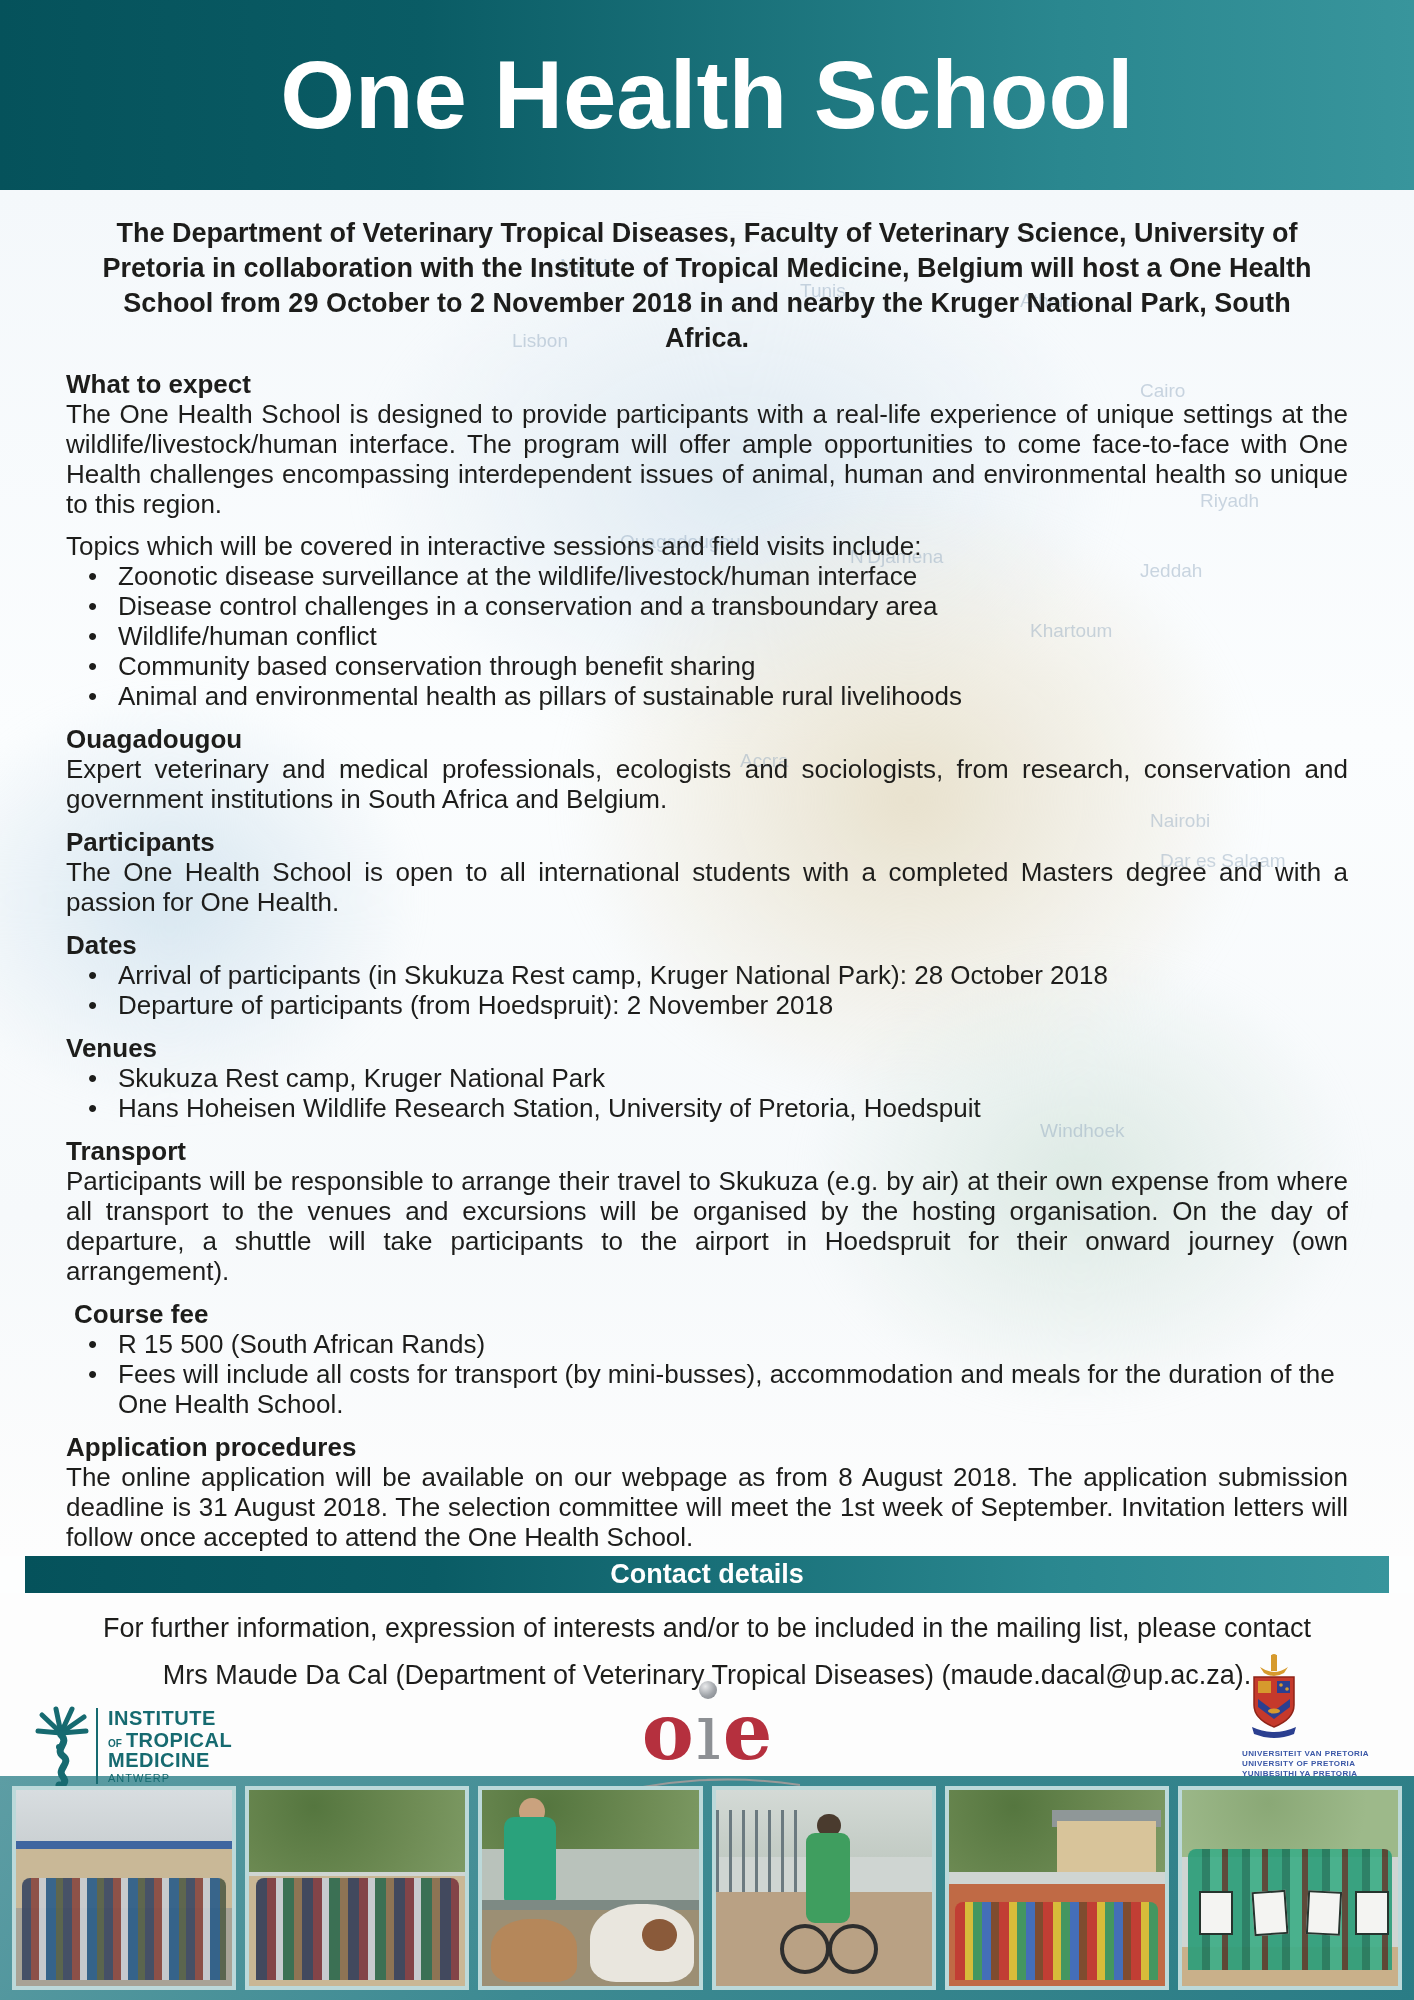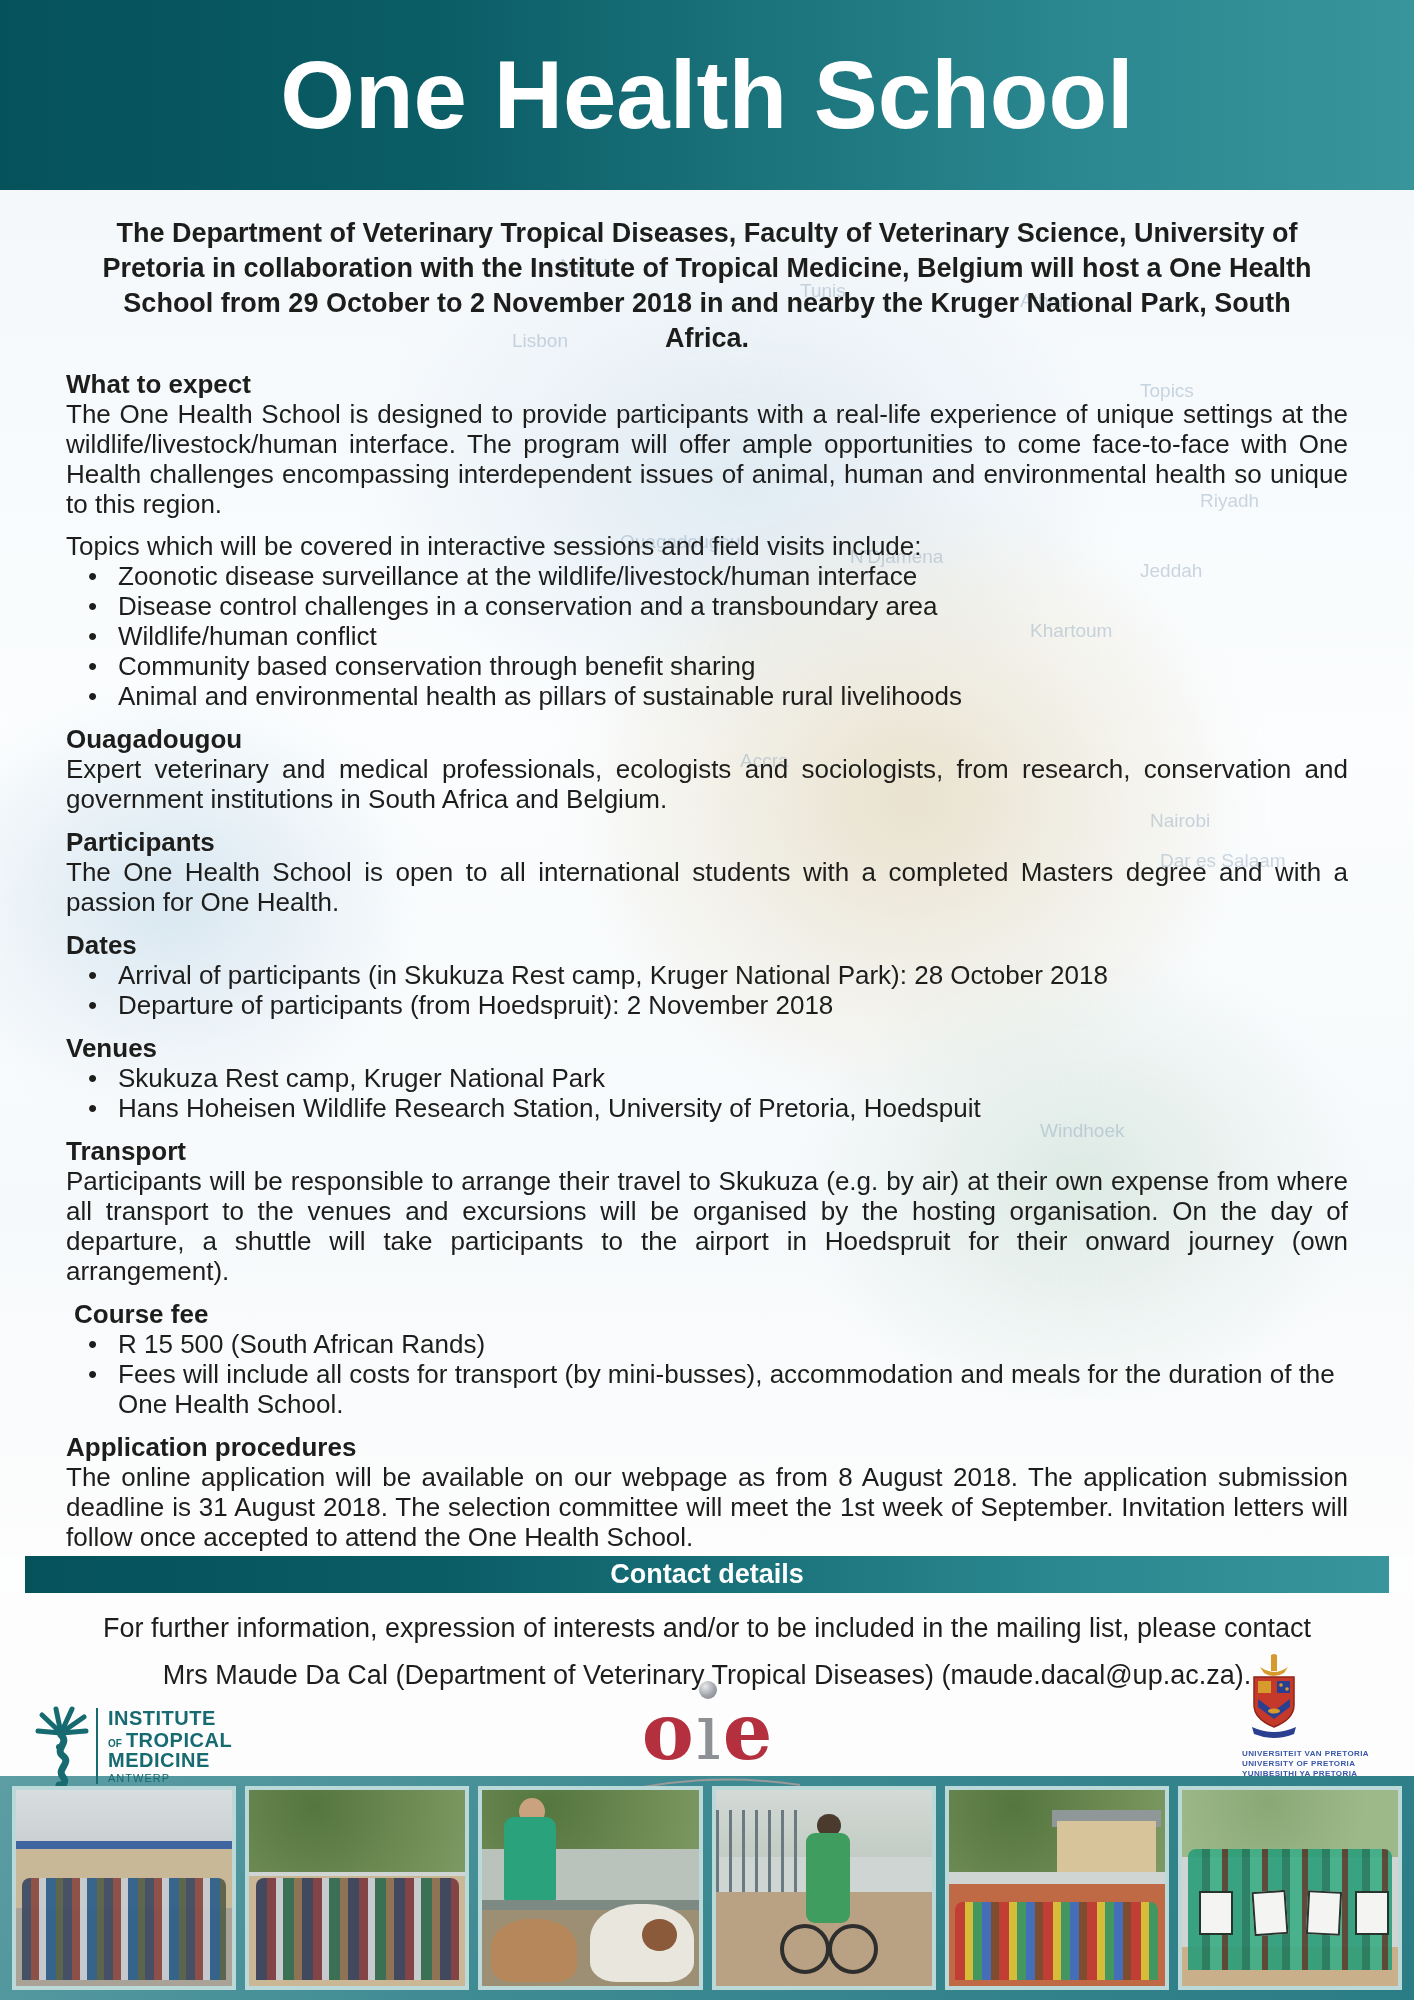--- a/index.html
+++ b/index.html
@@ -128,21 +128,21 @@
   <div class="content">
     <div class="map-bg">
       <div class="map-blob blob1"></div>
       <div class="map-blob blob2"></div>
       <div class="map-blob blob3"></div>
       <div class="map-blob blob4"></div>
       <span class="maplabel" style="left:512px;top:140px">Lisbon</span>
       <span class="maplabel" style="left:560px;top:65px">Madrid</span>
       <span class="maplabel" style="left:800px;top:90px">Tunis</span>
       <span class="maplabel" style="left:1020px;top:100px">Athens</span>
-      <span class="maplabel" style="left:1140px;top:190px">Topics</span>
+      <span class="maplabel" style="left:1140px;top:190px">Cairo</span>
       <span class="maplabel" style="left:1200px;top:300px">Riyadh</span>
       <span class="maplabel" style="left:1140px;top:370px">Jeddah</span>
       <span class="maplabel" style="left:1030px;top:430px">Khartoum</span>
       <span class="maplabel" style="left:620px;top:341px">Ouagadougou</span>
       <span class="maplabel" style="left:850px;top:356px">N'Djamena</span>
       <span class="maplabel" style="left:740px;top:560px">Accra</span>
       <span class="maplabel" style="left:1150px;top:620px">Nairobi</span>
       <span class="maplabel" style="left:1160px;top:660px">Dar es Salaam</span>
       <span class="maplabel" style="left:1040px;top:930px">Windhoek</span>
     </div>

